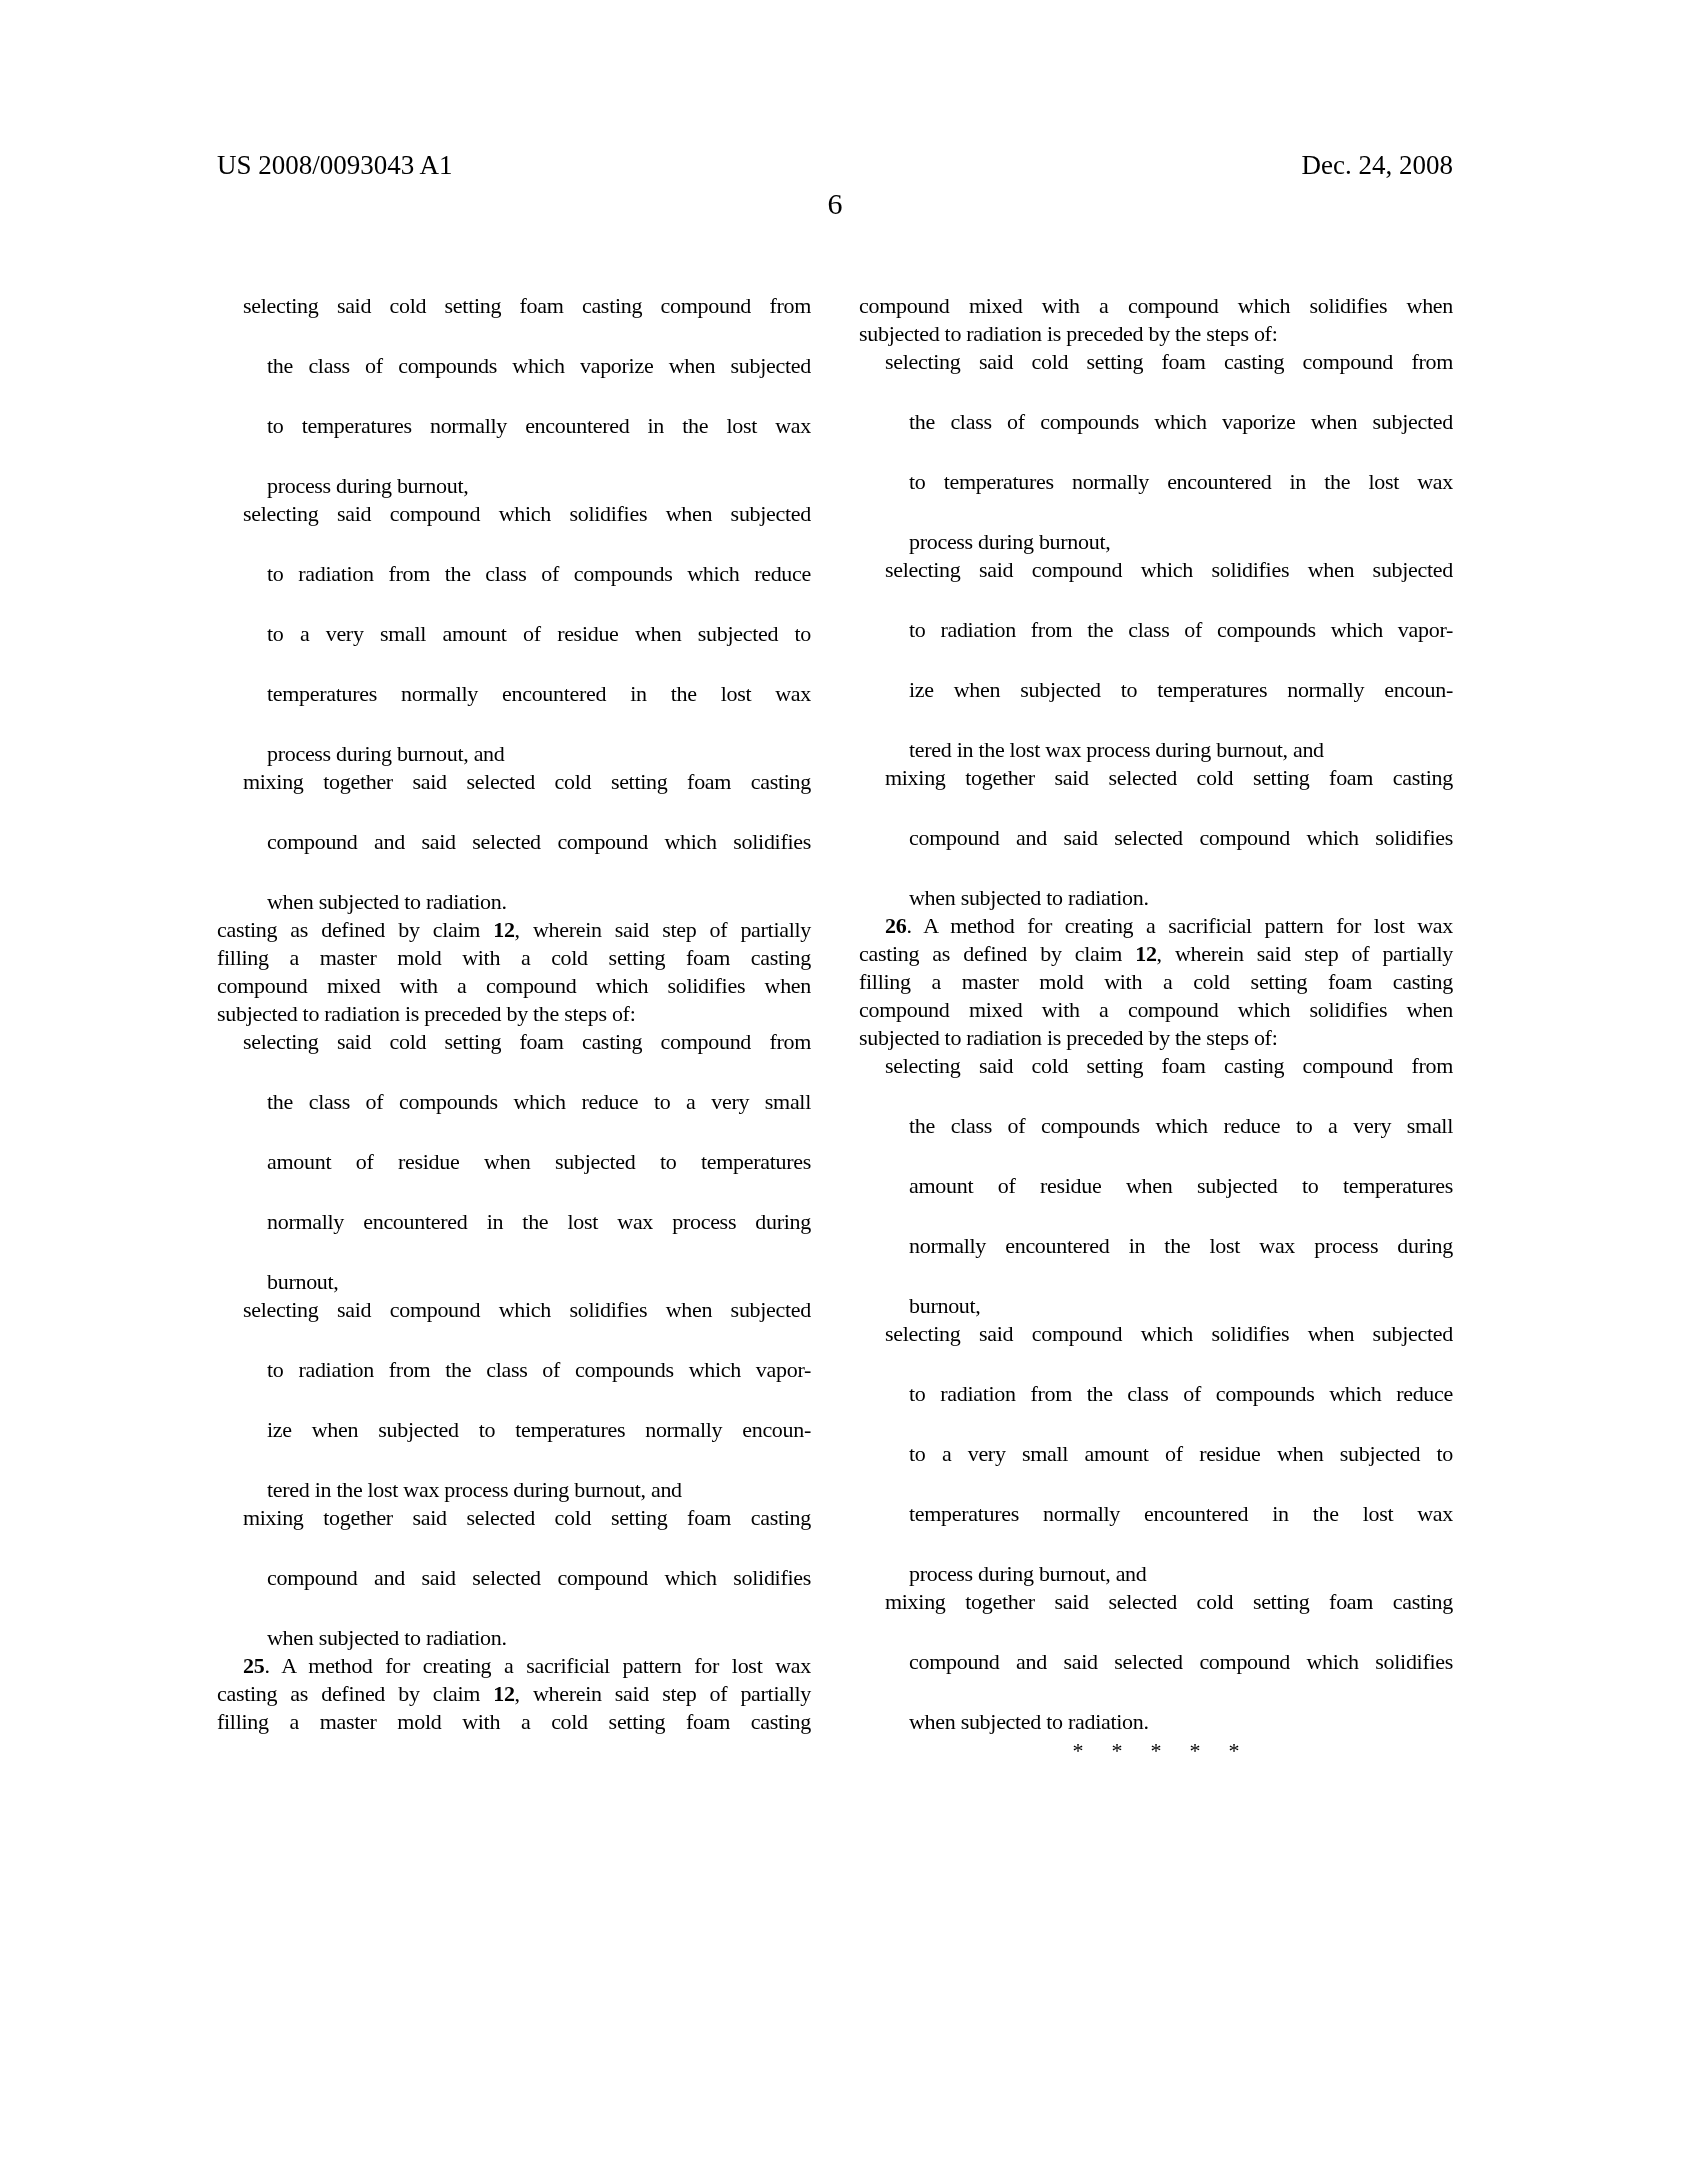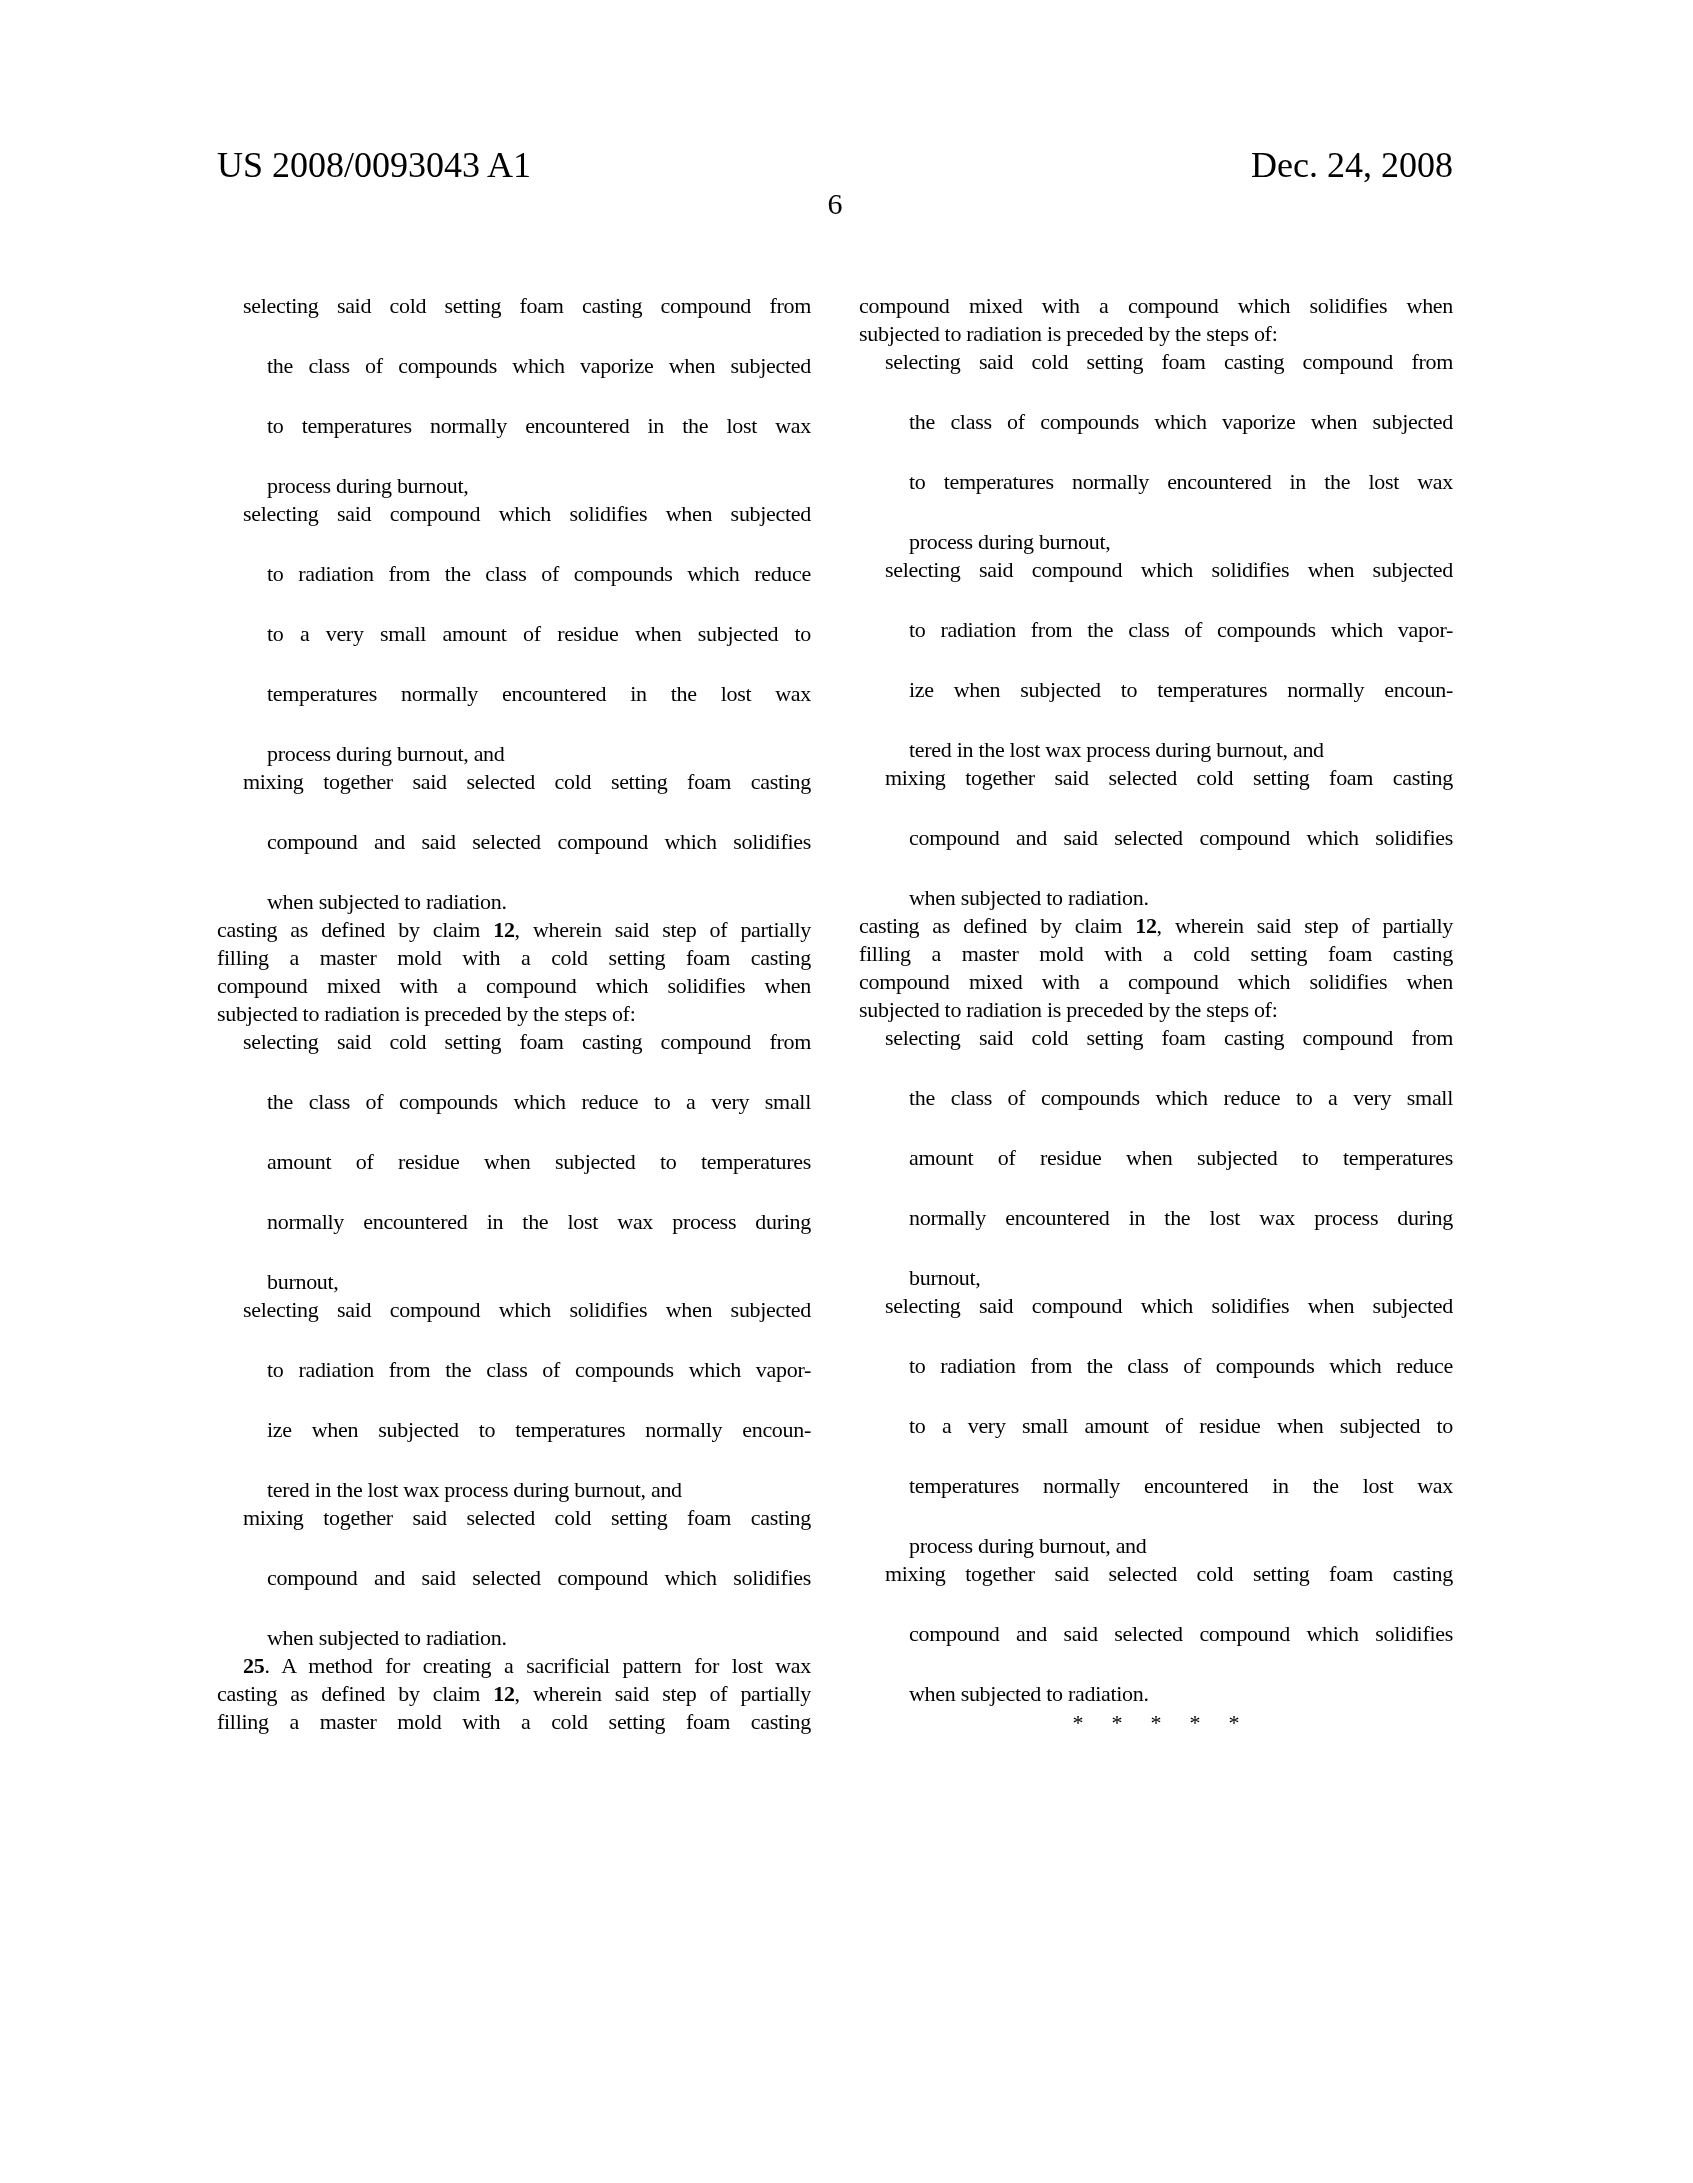--- a/index.html
+++ b/index.html
@@ -4,21 +4,21 @@
 <style>
   html,body{margin:0;padding:0;}
   body{
     width:1694px;height:2183px;position:relative;
     background:#ffffff;color:#000000;
     font-family:"Liberation Serif","DejaVu Serif",serif;
   }
   .header{
     position:absolute;left:217px;top:148px;width:1236px;
     display:flex;justify-content:space-between;
-    font-size:36px;line-height:34px;white-space:nowrap;
+    font-size:27px;line-height:34px;white-space:nowrap;
   }
   .pageno{
     position:absolute;left:217px;top:187px;width:1236px;
     text-align:center;font-size:30px;line-height:33px;
   }
   .columns{
     position:absolute;left:217px;top:292px;width:1236px;
     display:flex;gap:48px;justify-content:center;
   }
   .col{
@@ -119,20 +119,21 @@
         <div class="line"><span>to radiation from the class of compounds which vapor-</span></div>
         <div class="line"><span>ize when subjected to temperatures normally encoun-</span></div>
         <div class="line last"><span>tered in the lost wax process during burnout, and</span></div>
       </div>
       <div class="block step">
         <div class="line first"><span>mixing together said selected cold setting foam casting</span></div>
         <div class="line"><span>compound and said selected compound which solidifies</span></div>
         <div class="line last"><span>when subjected to radiation.</span></div>
       </div>
       <div class="block claim">
+        <div class="line first"><b>26</b><span>. A method for creating a sacrificial pattern for lost wax</span></div>
         <div class="line"><span>casting as defined by claim </span><b>12</b><span>, wherein said step of partially</span></div>
         <div class="line"><span>filling a master mold with a cold setting foam casting</span></div>
         <div class="line"><span>compound mixed with a compound which solidifies when</span></div>
         <div class="line last"><span>subjected to radiation is preceded by the steps of:</span></div>
       </div>
       <div class="block step">
         <div class="line first"><span>selecting said cold setting foam casting compound from</span></div>
         <div class="line"><span>the class of compounds which reduce to a very small</span></div>
         <div class="line"><span>amount of residue when subjected to temperatures</span></div>
         <div class="line"><span>normally encountered in the lost wax process during</span></div>

